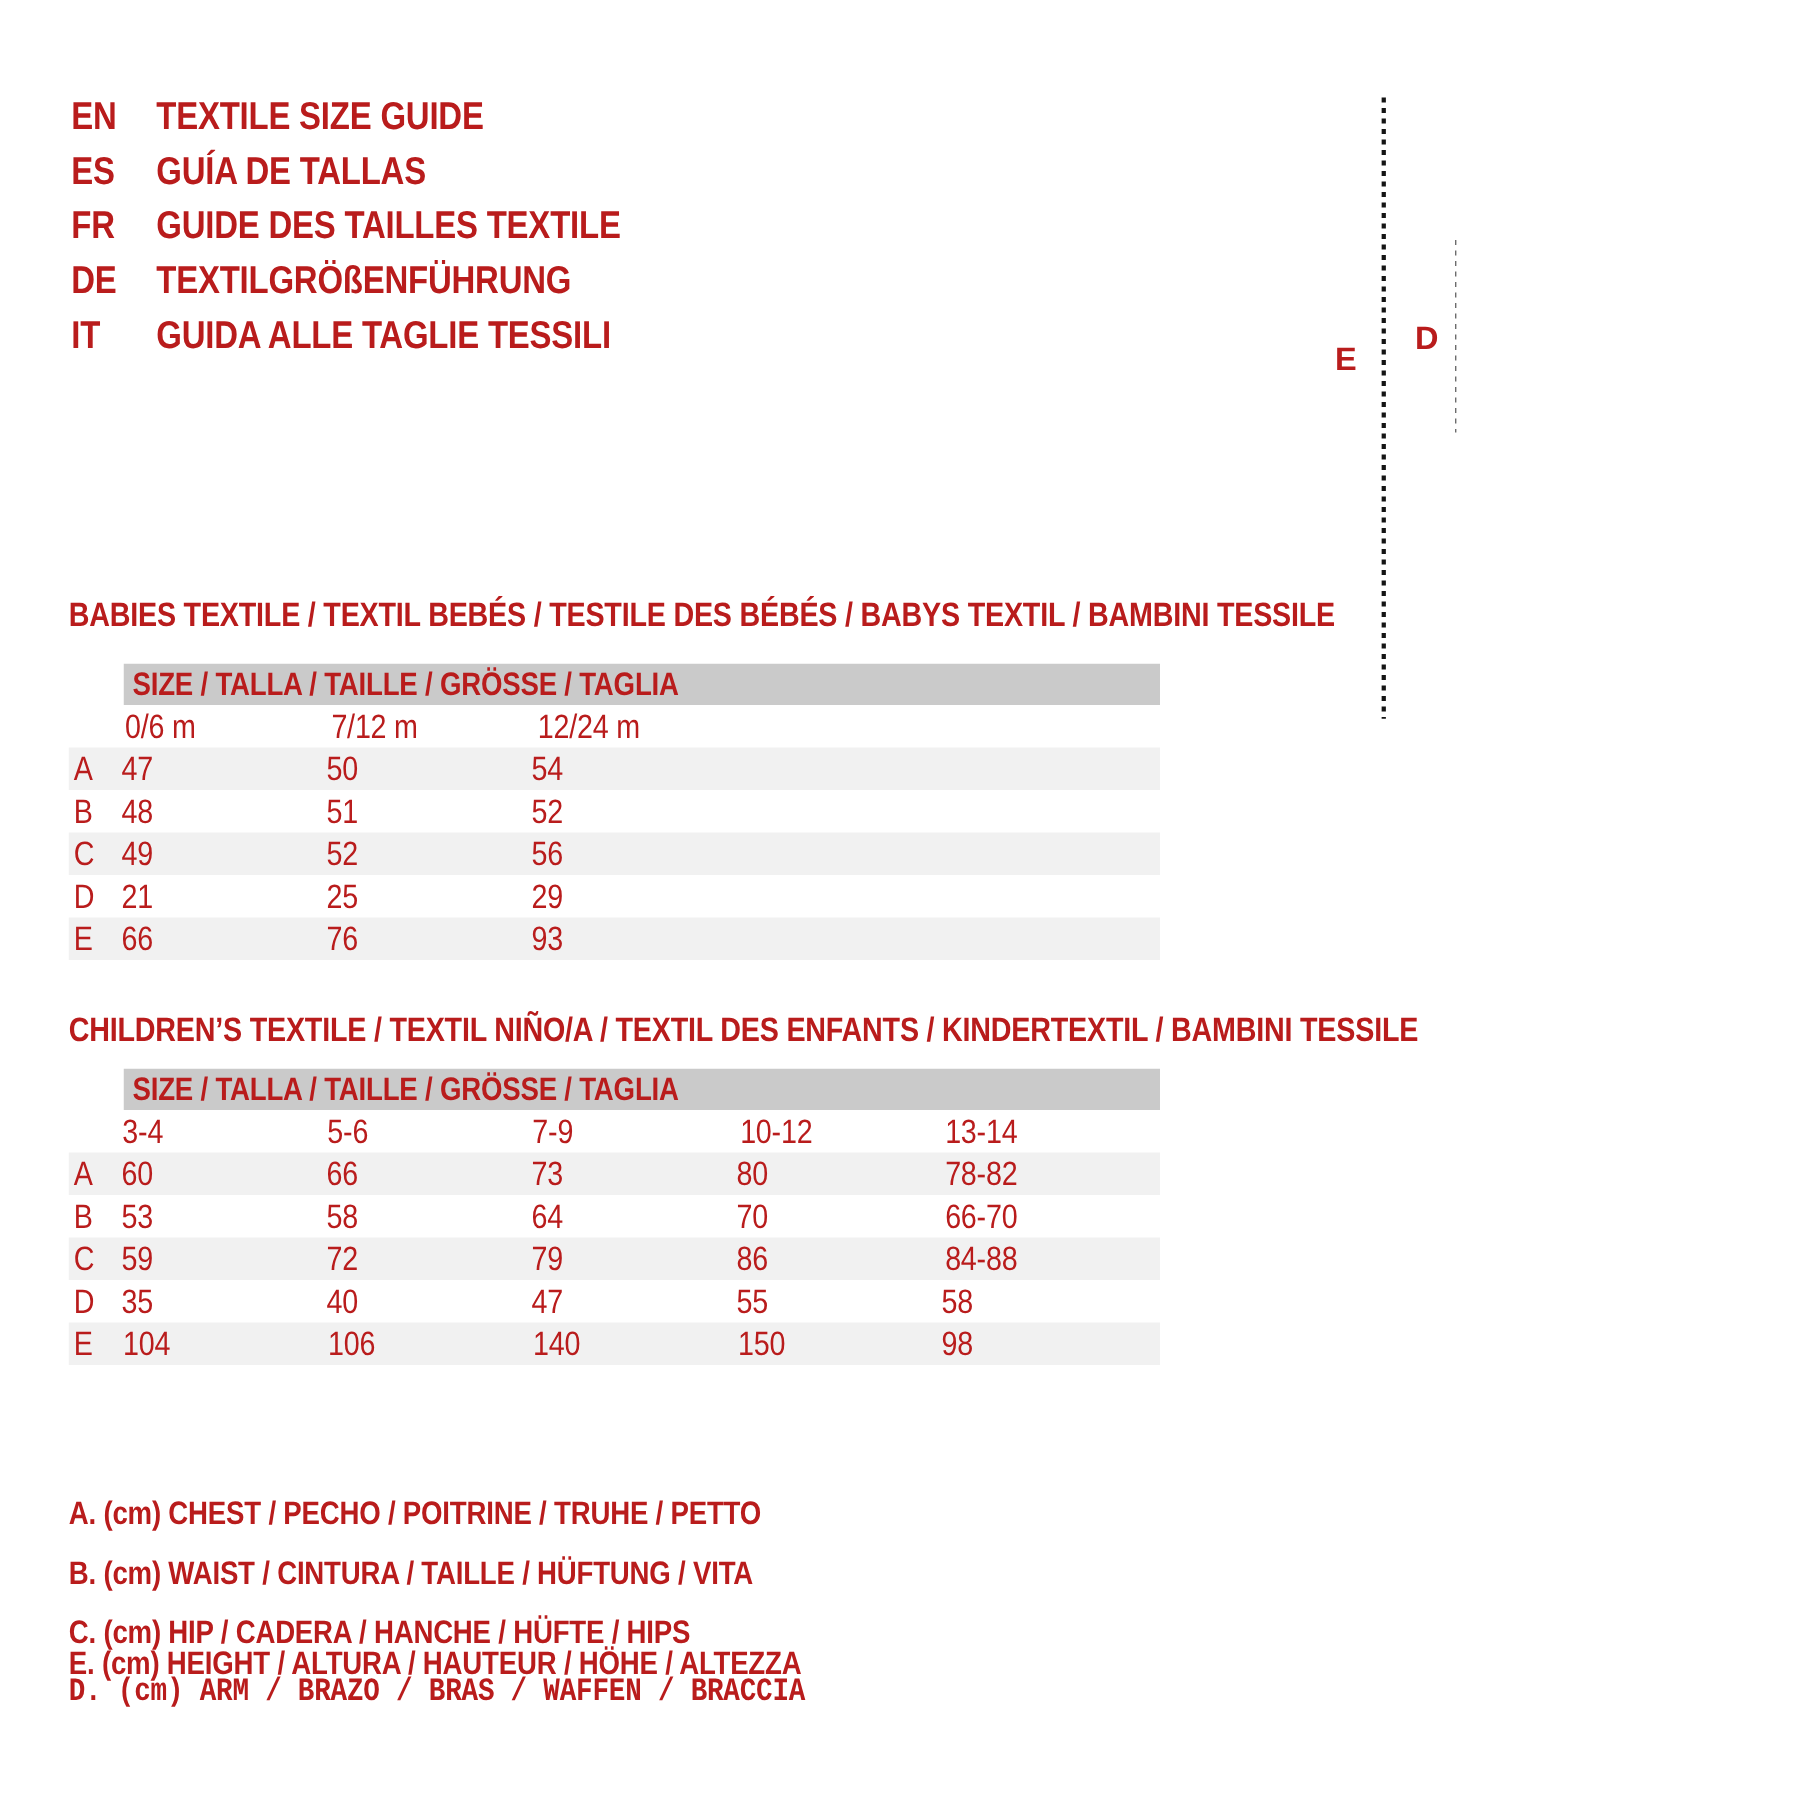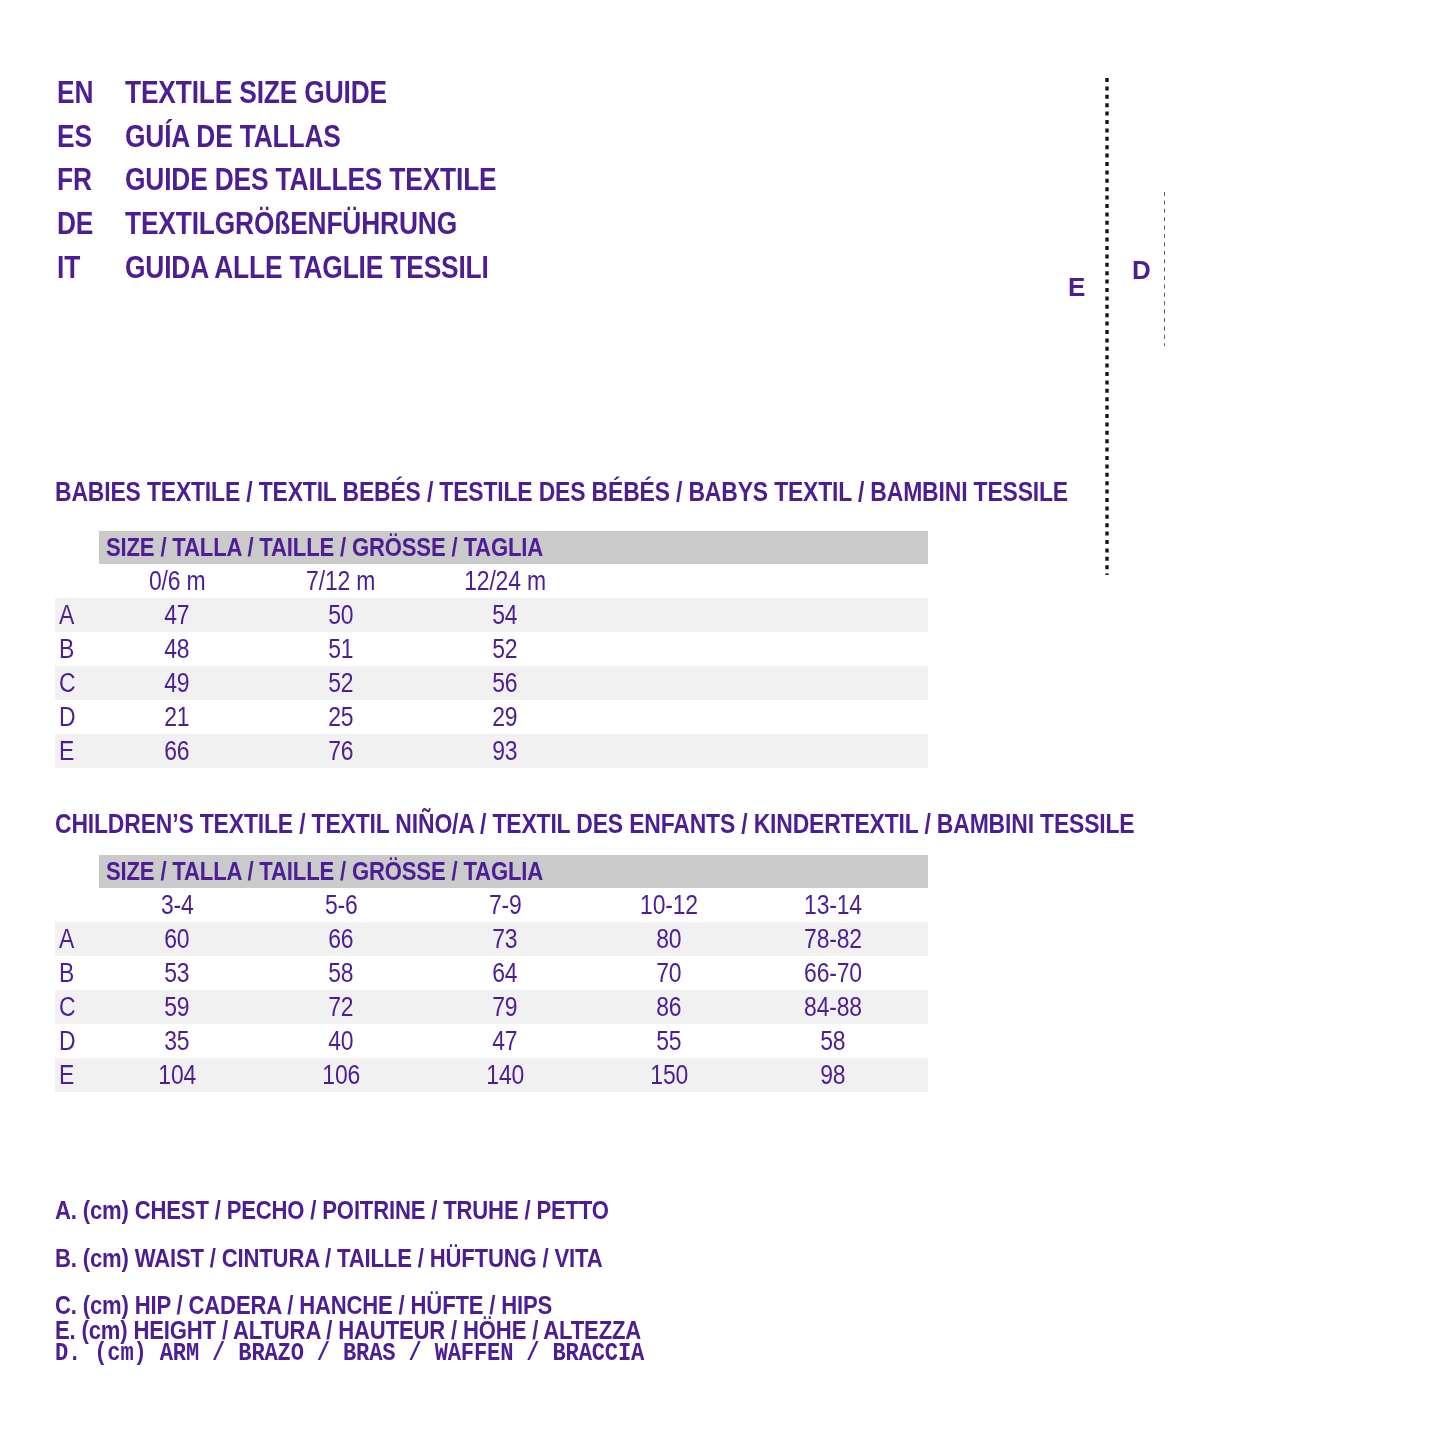--- a/index.html
+++ b/index.html
@@ -1,19 +1,19 @@
 <!DOCTYPE html>
 <html><head>
 <meta charset="utf-8">
 <style>
   * { margin:0; padding:0; box-sizing:border-box; }
   html,body { background:#ffffff; }
   .page {
     position:relative; width:1165px; height:1445px; background:#ffffff;
-    font-family:"Liberation Sans", sans-serif; color:#4c1d95;
+    font-family:"Liberation Sans", sans-serif; color:#b91c1c;
     letter-spacing:-0.2px; overflow:hidden;
   }
   .cx  { display:inline-block; transform:scaleX(.85); transform-origin:0 50%; white-space:nowrap; }
   .cxc { display:inline-block; transform:scaleX(.85); transform-origin:50% 50%; white-space:nowrap; }
 
   
   .lang-row { position:absolute; left:57px; display:flex; font-size:31px; font-weight:700; line-height:34px; }
   .lang-code { width:68px; }
 
   
@@ -27,21 +27,21 @@
   
   .sec-title { position:absolute; left:55px; font-size:27px; font-weight:700; line-height:32px; }
 
   
   .tbl { position:absolute; left:55px; width:873px; font-size:27px; }
   .tbl-head { height:33px; background:#cacaca; display:flex; align-items:center; padding-left:7px;
               font-size:26px; font-weight:700;margin-left:44px; }
   .tbl-row { height:34px; display:flex; align-items:center; }
   .tbl-row.shade { background:#f1f1f1; }
   .tbl-row .lbl  { width:40px; padding-left:4px; text-align:left; }
-  .tbl-row .cell { width:164px; text-align:center; }
+  .tbl-row .cell { width:164px; text-align:left; }
 
   
   .legend-line { position:absolute; left:55px; font-size:26px; font-weight:700; line-height:30px; }
 </style>
 </head>
 <body>
 
 <div class="page">
 
   <div class="lang-row" style="top:76px">

